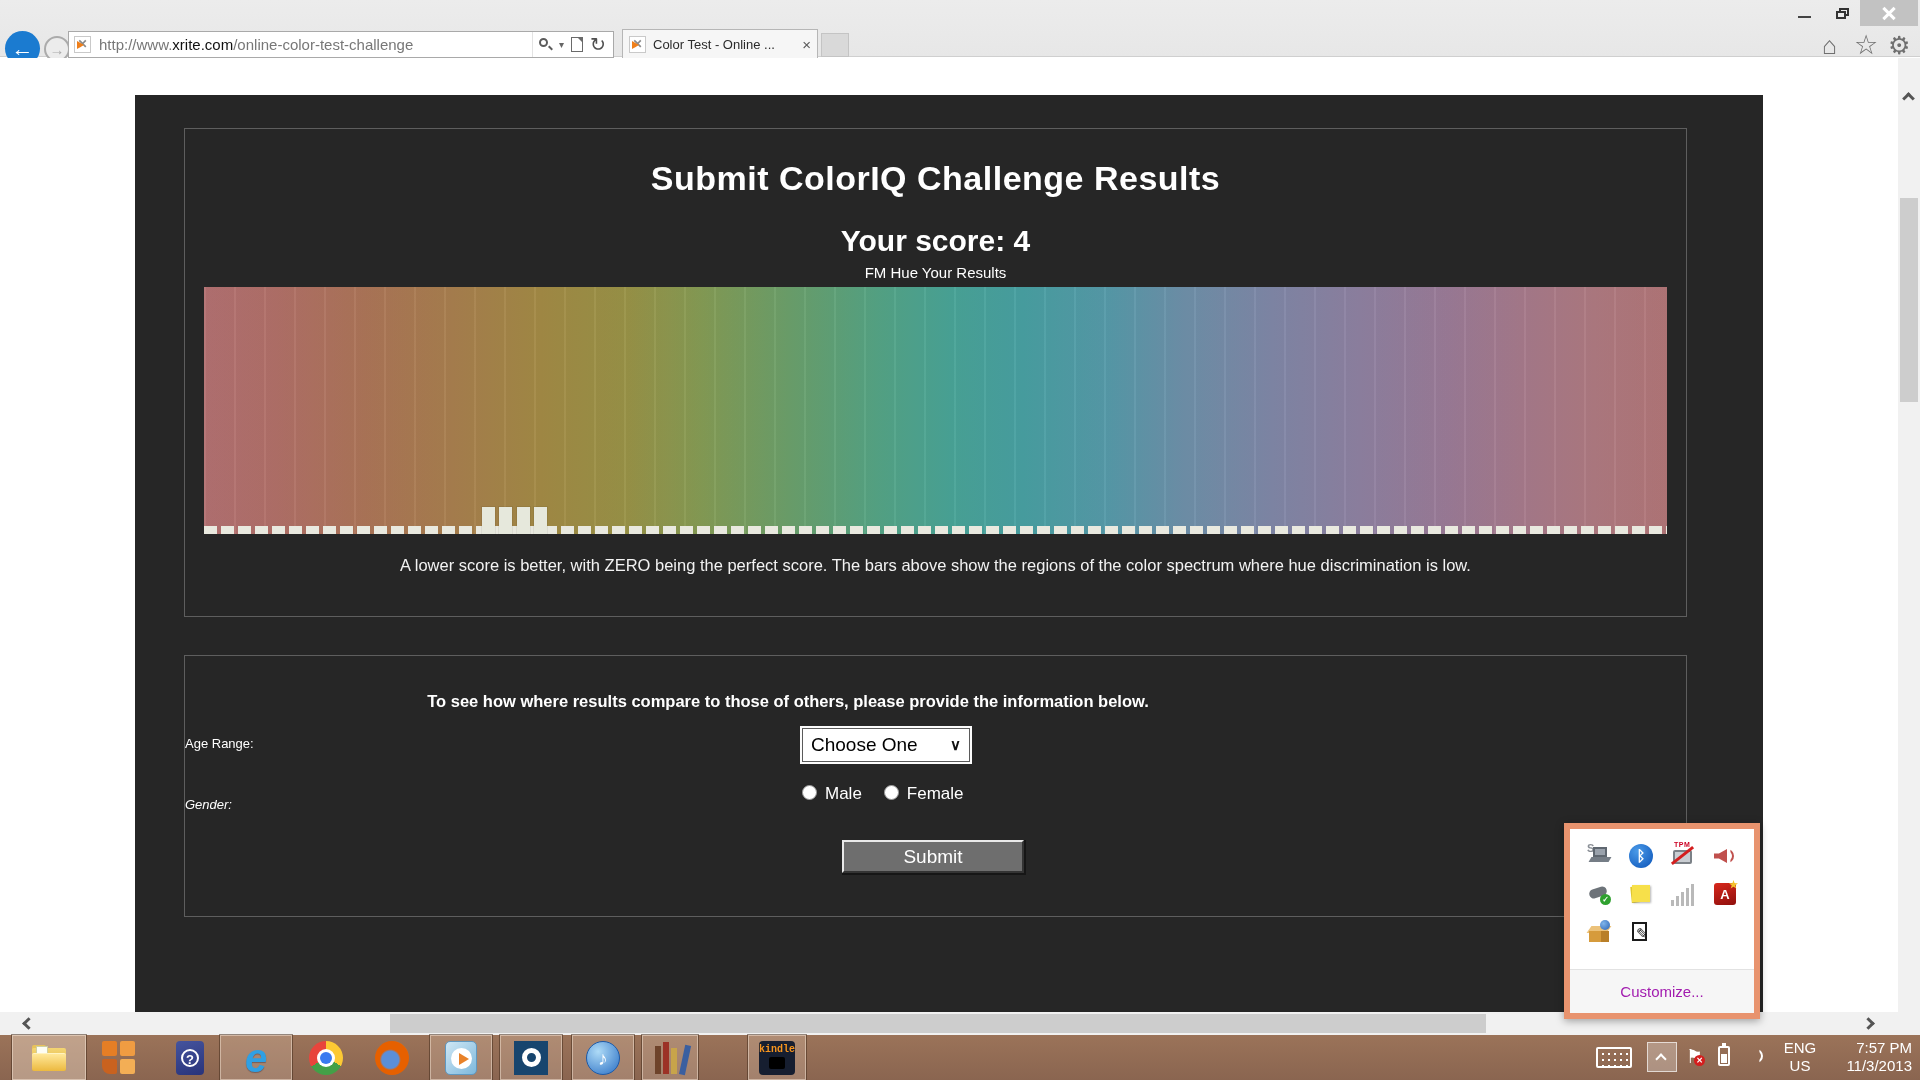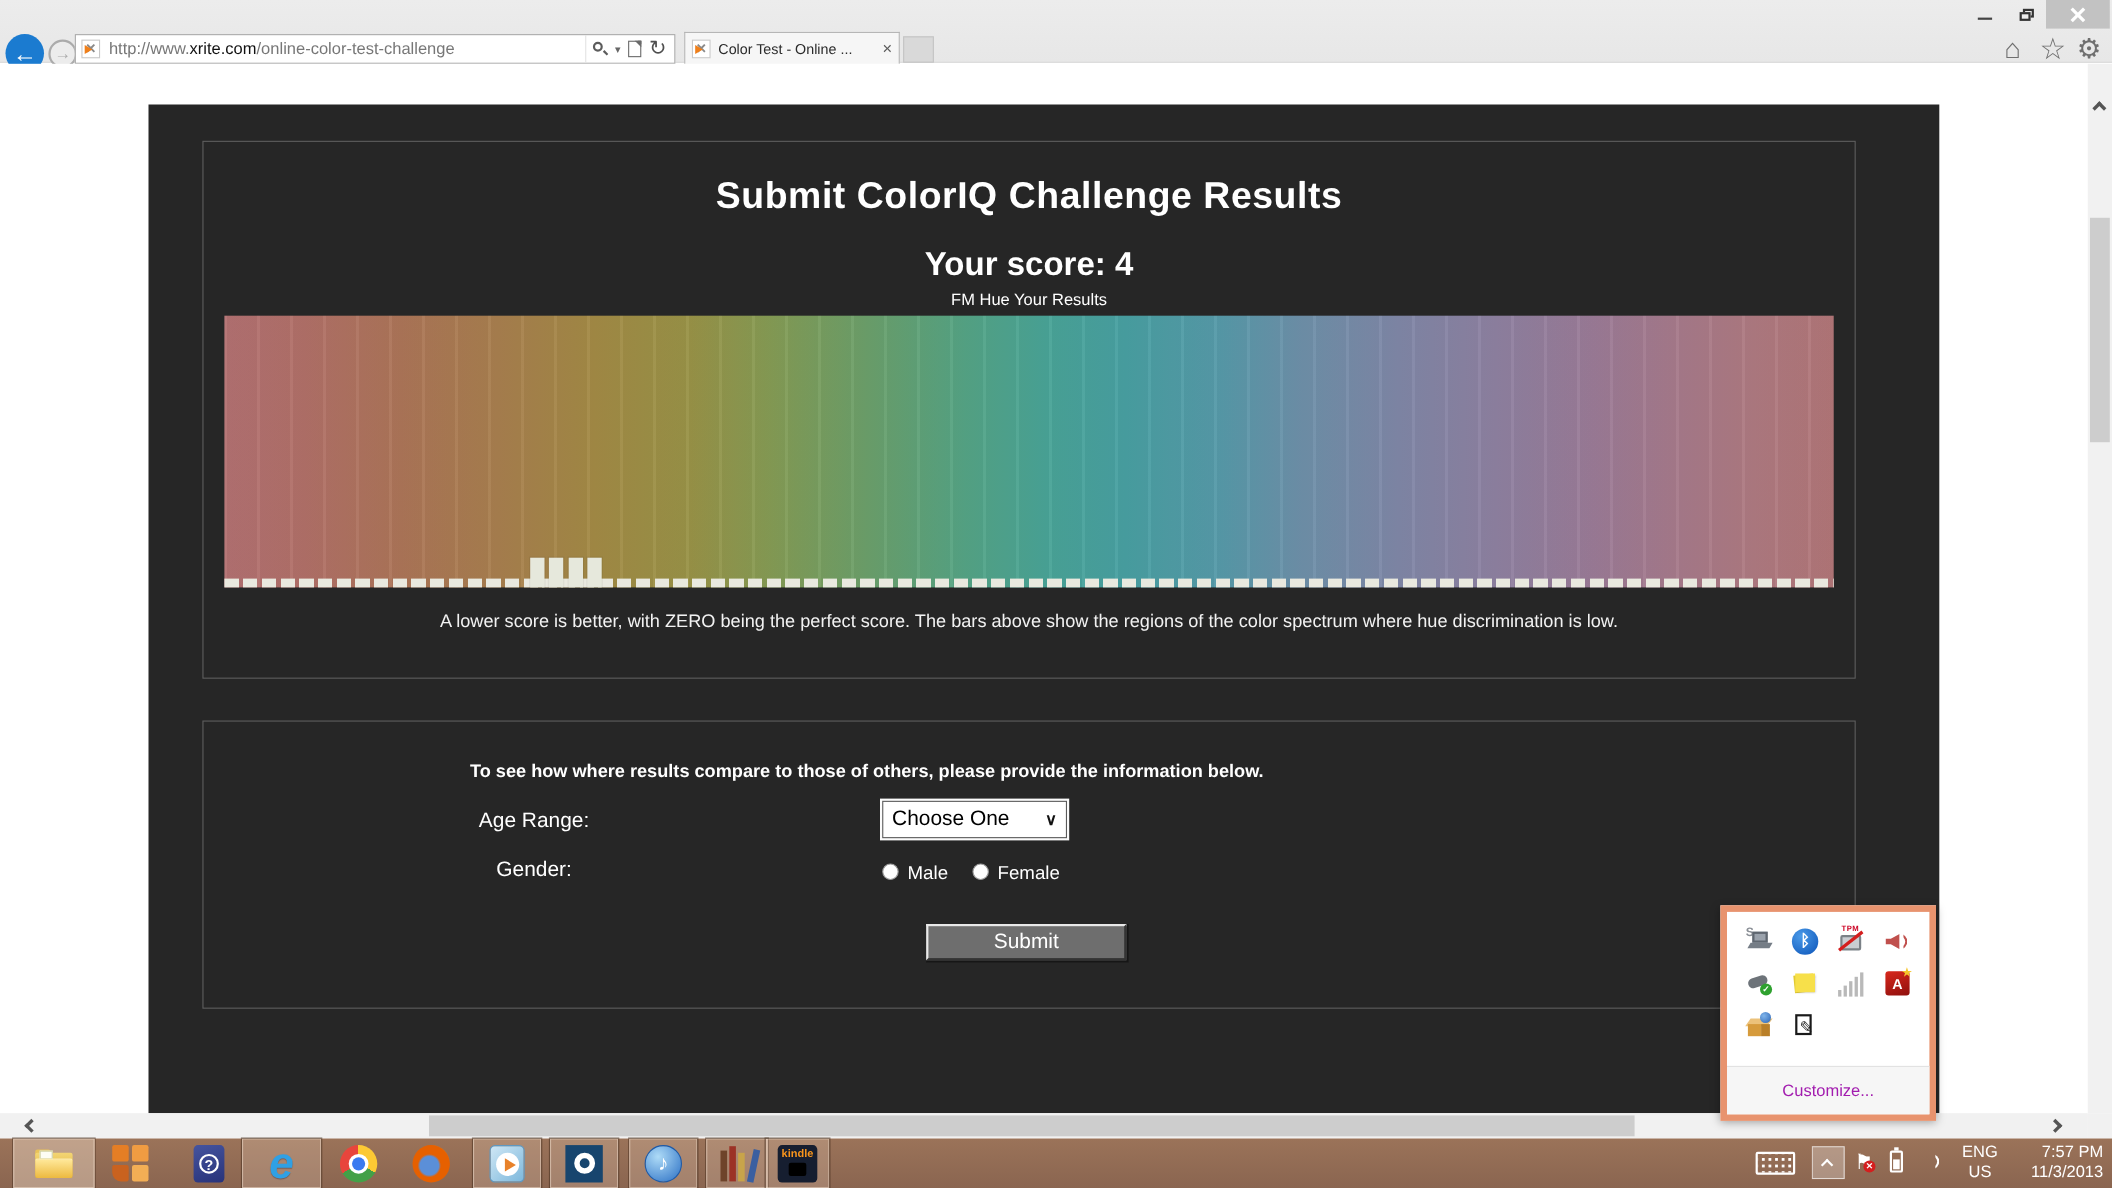--- a/index.html
+++ b/index.html
@@ -67,22 +67,22 @@
   #score { margin-top:26px; font-size:30px; font-weight:bold; }
   #subtitle { margin-top:6px; font-size:15px; }
   #spectrum { position:relative; margin:6px auto 0 auto; width:1463px; height:247px; }
   #dashes { position:absolute; left:0; bottom:0; width:100%; height:8px;
             background:repeating-linear-gradient(90deg,#e9e9df 0 13px, transparent 13px 17px); }
   .err-bar { position:absolute; bottom:0; width:13px; height:27px; background:#e6e8dc; box-shadow:0 0 0 1px rgba(0,0,0,0.06); }
   #caption { margin-top:22px; font-size:16.5px; color:#f2f2f2; }
 
   #panel2 { top:560px; height:262px; color:#fff; }
   #form-intro { position:absolute; left:170px; top:36px; width:866px; text-align:center; font-size:16.5px; font-weight:bold; }
-  .form-label { position:absolute; left:0; width:601px; text-align:center; font-size:19px; }
-  #age-label { top:80px; } #gender-label { top:124px; }
+  .form-label { position:absolute; left:0; width:601px; text-align:left; font-size:13px; }
+  #age-label { top:80px; } #gender-label { top:141px;font-style:italic; }
   #age-select { position:absolute; left:617px; top:72px; width:168px; height:34px; background:#fff;
                 border:1px solid #5a5a5a; box-shadow:0 0 0 2px #fbfbfb; display:flex; align-items:center;
                 padding:0 8px; color:#000; }
   #age-select .val { flex:1; font-size:19px; }
   #age-select .chev { font-size:15px; font-weight:bold; color:#111; }
   #gender-row { position:absolute; left:617px; top:126px; display:flex; align-items:center; gap:8px; font-size:17px; }
   .radio { width:15px; height:15px; border-radius:50%; background:#fff; border:1px solid #9a9a9a; }
   #gender-row .radio + span { margin-right:14px; position:relative; top:2px; }
   #submit-btn { position:absolute; left:657px; top:184px; width:182px; height:33px; background:#6e6e6e;
                 border:2px solid; border-color:#e9e9e9 #343434 #343434 #e9e9e9;
@@ -438,21 +438,21 @@
           <div class="i-it">♪</div>
         </div>
         <div class="tb-slot running" style="left: 642px; width: 56px;">
           <div class="i-cal">
             <i></i>
             <i></i>
             <i></i>
             <i></i>
           </div>
         </div>
-        <div class="tb-slot running" style="left: 696px; width: 58px;">
+        <div class="tb-slot running" style="left: 748px; width: 58px; font-family: Liberation Mono, monospace;">
           <div class="i-kindle">
             <div class="kt">kindle</div>
             <div class="sil"></div>
           </div>
         </div>
       </div>
     <div id="tb-right">
       <span class="kbd"></span>
       <div id="tb-up">
           <span class="ch"></span>

